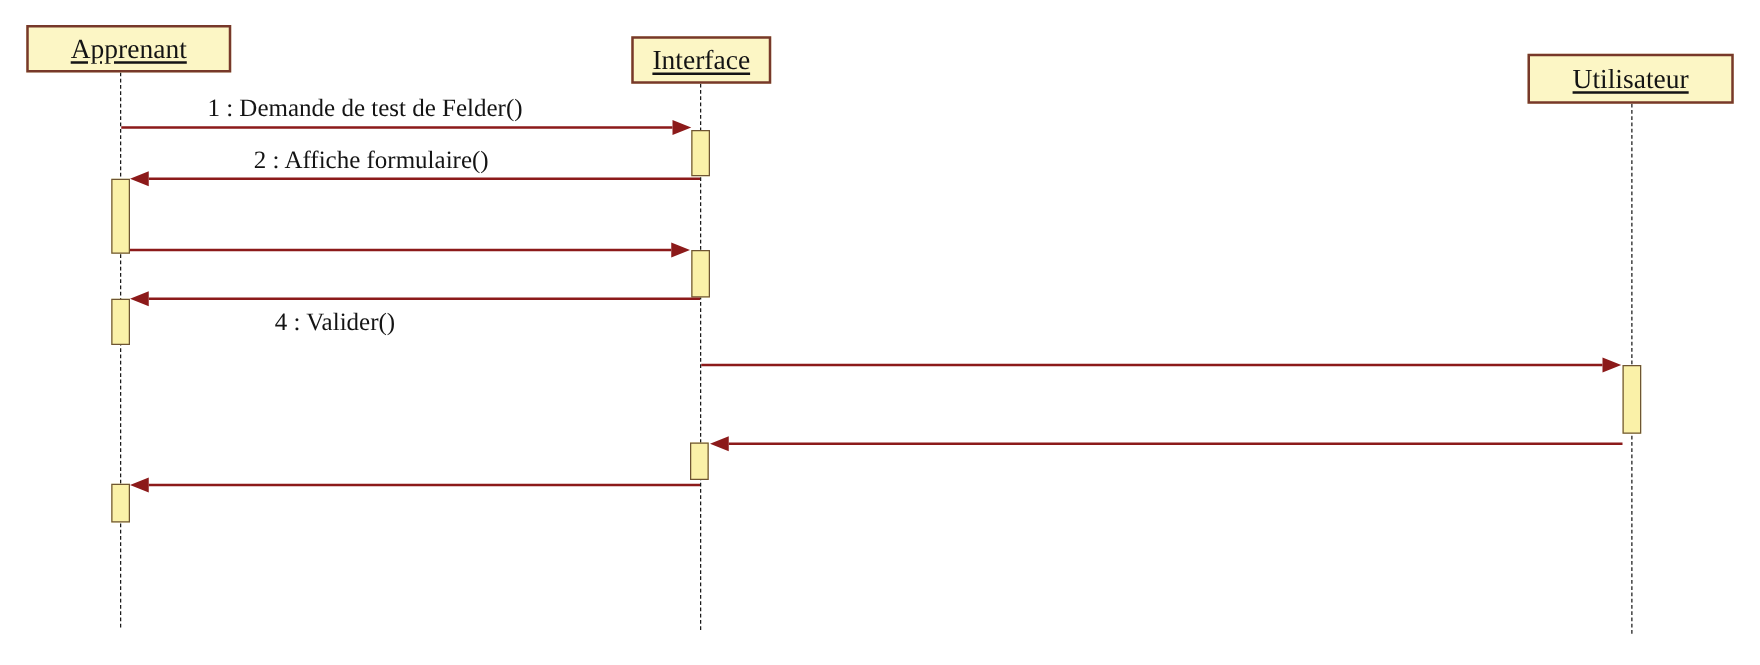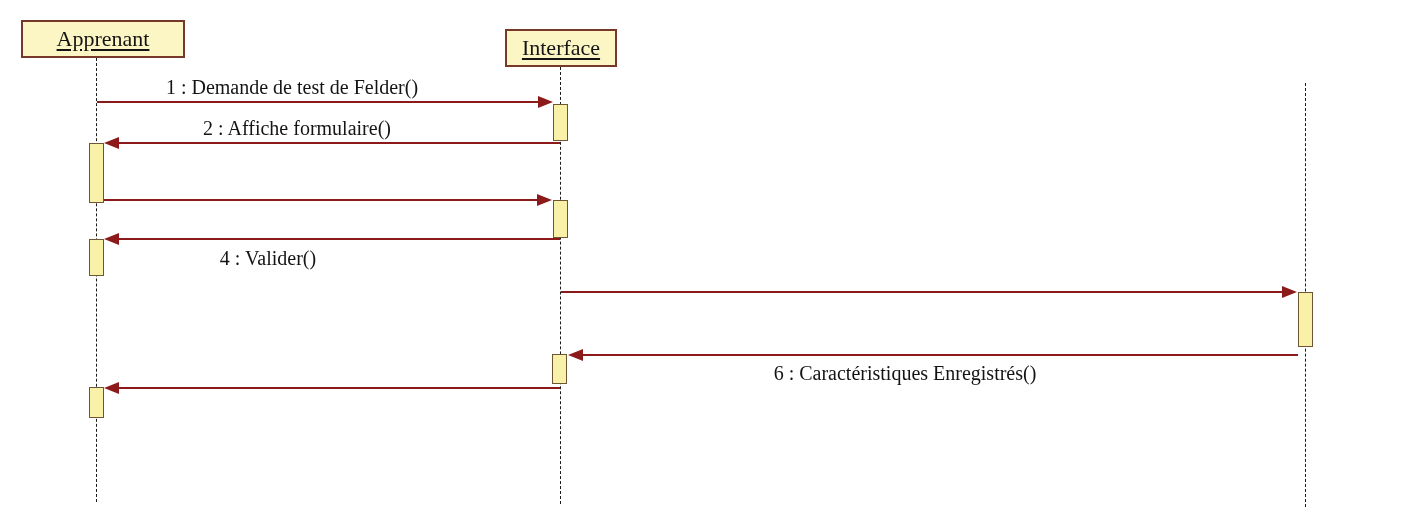--- a/index.html
+++ b/index.html
@@ -51,20 +51,23 @@
   <div class="lifeline" style="left:96px;top:58px;height:444px"></div>
   <div class="lifeline" style="left:560px;top:67px;height:437px"></div>
   <div class="lifeline" style="left:1305px;top:83px;height:424px"></div>
 
   <div class="actor" style="left:21px;top:20px;width:164px;height:38px">
     <span class="nm">Apprenant</span>
   </div>
   <div class="actor" style="left:505px;top:29px;width:112px;height:38px">
     <span class="nm">Interface</span>
   </div>
+  <div class="actor" style="left:1222px;top:43px;width:165px;height:40px">
+    <span class="nm">Utilisateur</span>
+  </div>
 
   <div class="act" style="left:553px;top:104px;height:37px"></div>
   <div class="act" style="left:89px;top:143px;height:60px"></div>
   <div class="act" style="left:553px;top:200px;height:38px"></div>
   <div class="act" style="left:89px;top:239px;height:37px"></div>
   <div class="act" style="left:1298px;top:292px;height:55px"></div>
   <div class="act" style="left:552px;top:354px;height:30px"></div>
   <div class="act" style="left:89px;top:387px;height:31px"></div>
 
   <div class="mline" style="left:97px;top:101px;width:441px"></div>
@@ -80,18 +83,17 @@
 
   <div class="ah left" style="left:104px;top:233px"></div>
   <div class="mline" style="left:119px;top:238px;width:441px"></div>
   <div class="mlabel" style="left:268px;top:246px">4 : Valider()</div>
 
   <div class="mline" style="left:561px;top:291px;width:721px"></div>
   <div class="ah right" style="left:1282px;top:286px"></div>
 
   <div class="ah left" style="left:568px;top:349px"></div>
   <div class="mline" style="left:583px;top:354px;width:715px"></div>
-  <div class="mlabel" style="left:905px;top:361px">6 : Caractéristiques Enregistrés()</div>
 
   <div class="ah left" style="left:104px;top:382px"></div>
   <div class="mline" style="left:119px;top:387px;width:441px"></div>
 
 </div>
 
 </body></html>

